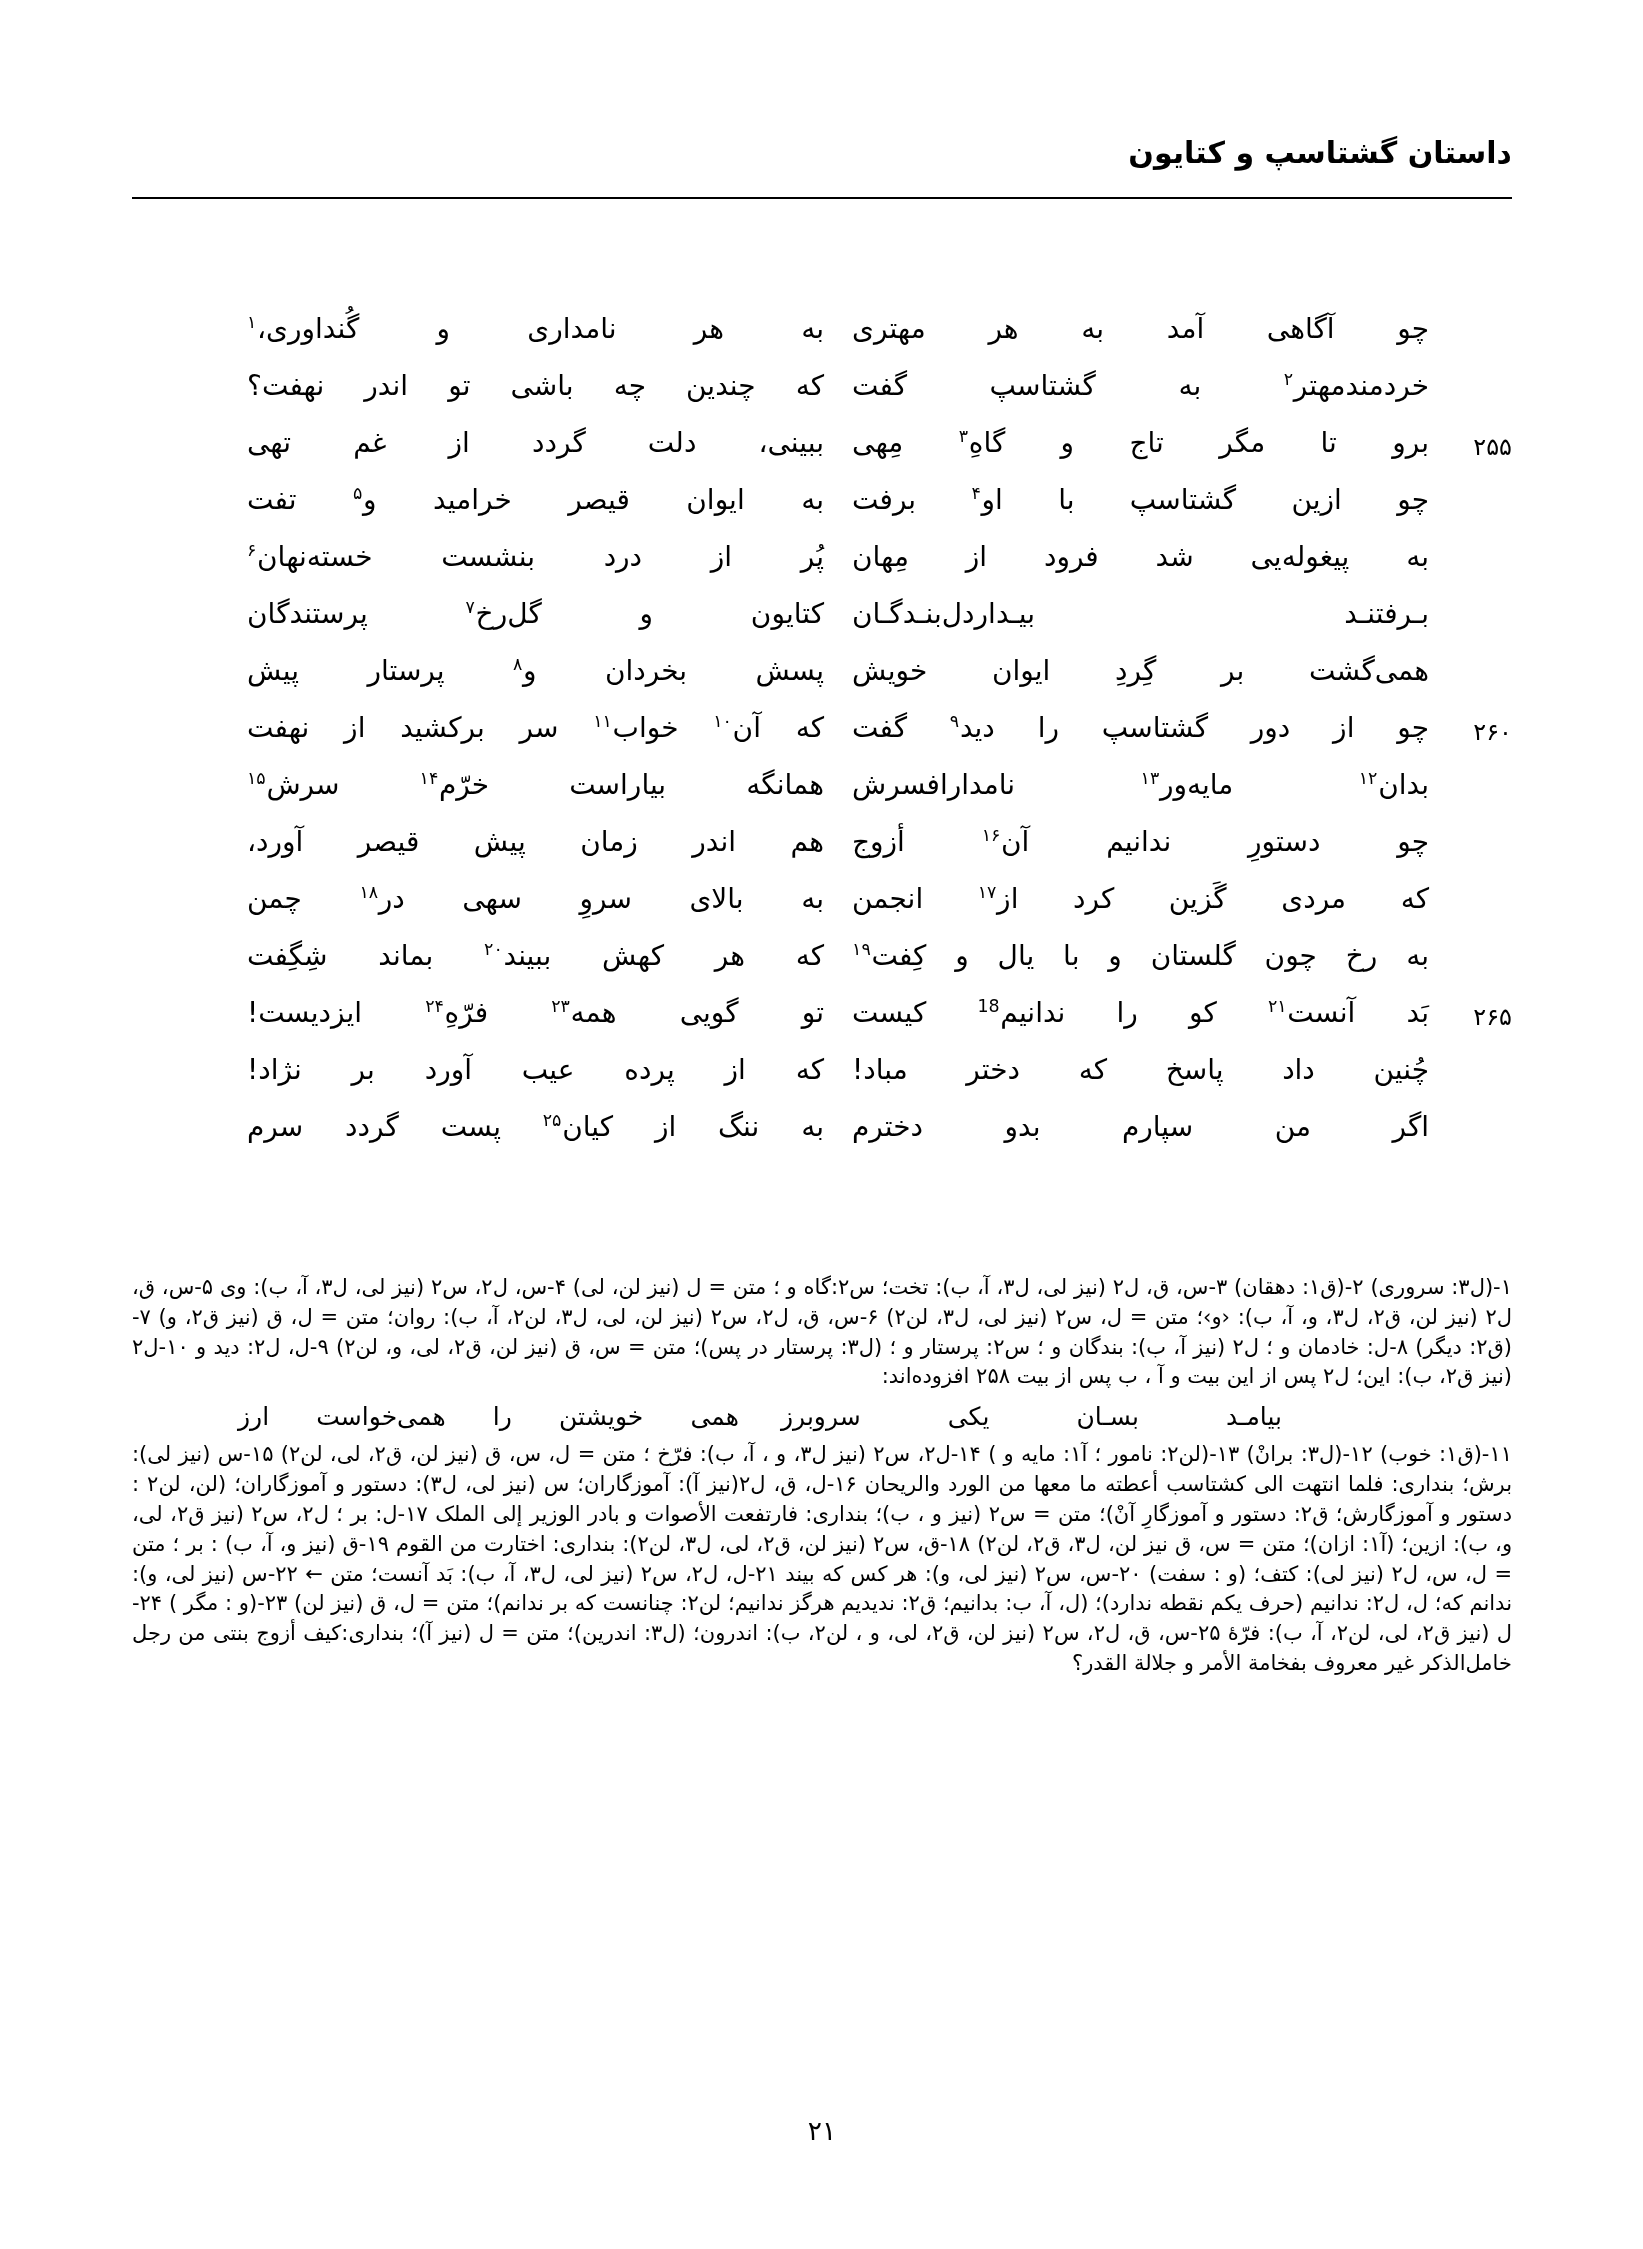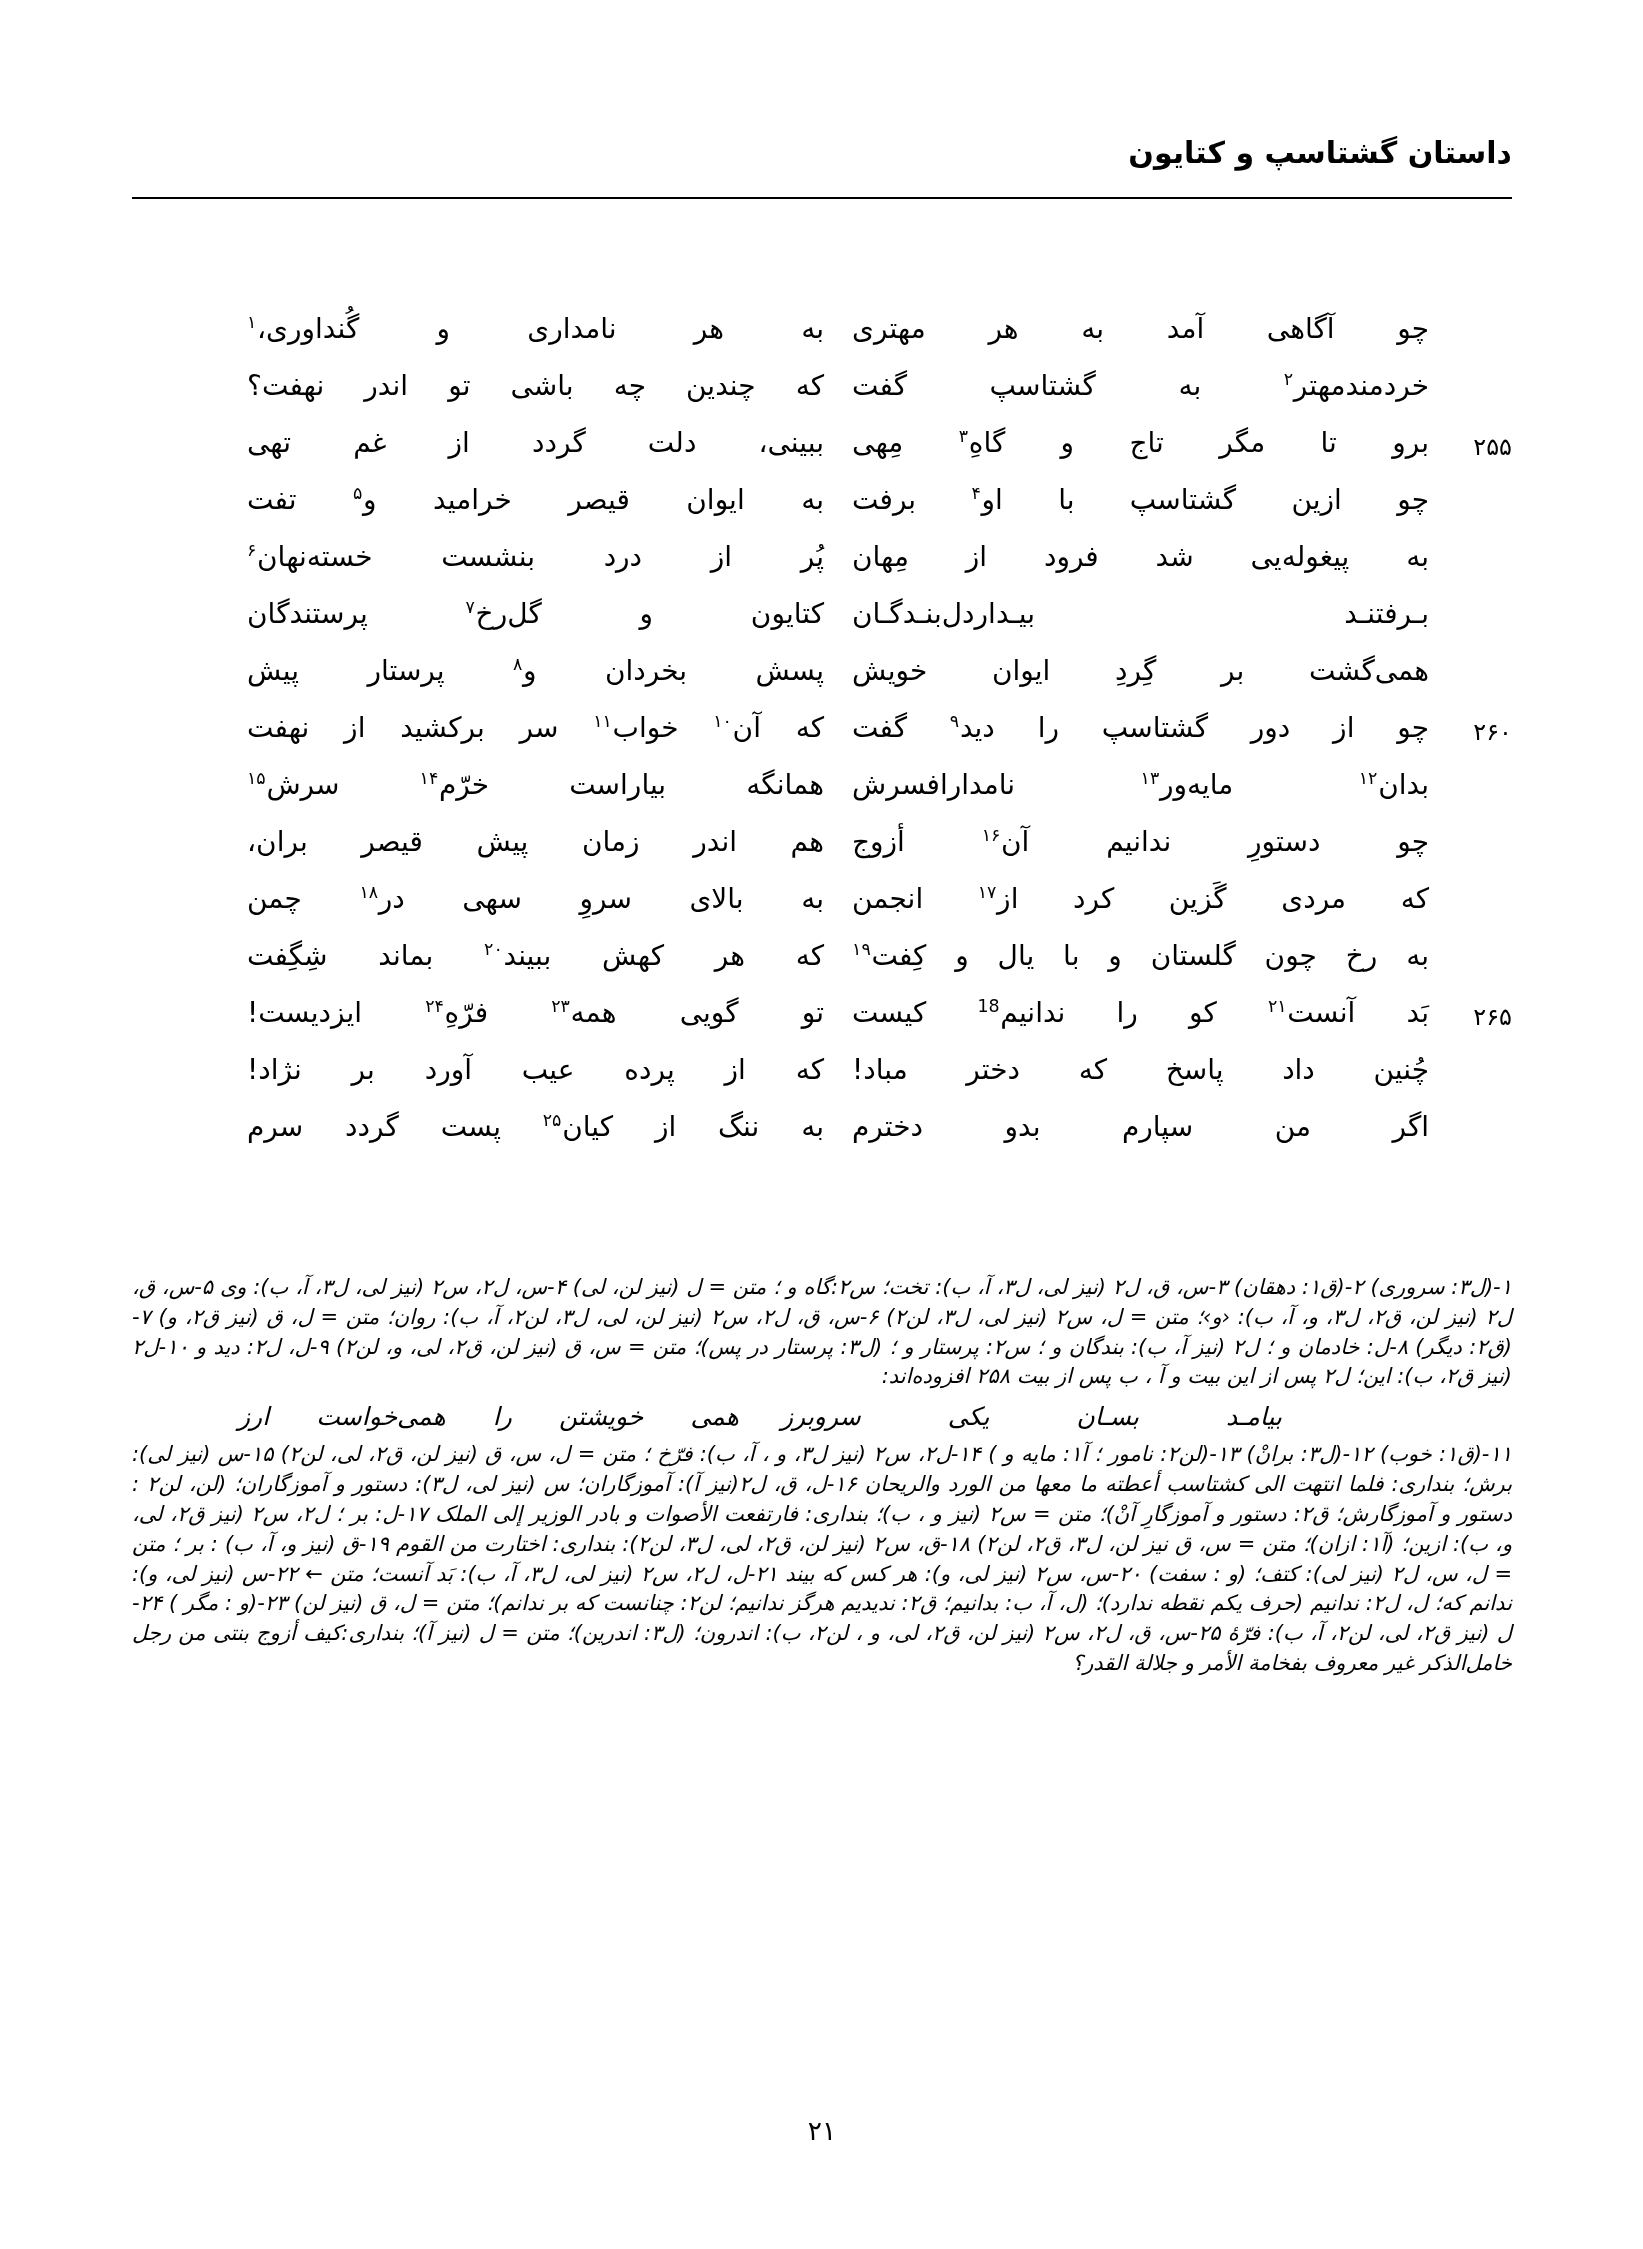--- a/index.html
+++ b/index.html
@@ -100,21 +100,20 @@
 
   
   .apparatus {
     position: absolute;
     top: 1273px;
     right: 132px;
     left: 132px;
     font-size: 21px;
     line-height: 1.42;
     text-align: justify;
-    font-style: italic;
   }
   .app-para {
     margin: 0 0 0 0;
     text-align: justify;
     text-justify: inter-word;
   }
   .inserted-verse {
     display: flex;
     flex-direction: row;
     justify-content: flex-start;
@@ -316,21 +315,21 @@
           <span class="w">ندانیم</span>
           <span class="w">آن<sup class="fn">۱۶</sup></span>
           <span class="w">أزوج</span>
         </div>
         <div class="hemistich left">
           <span class="w">هم</span>
           <span class="w">اندر</span>
           <span class="w">زمان</span>
           <span class="w">پیش</span>
           <span class="w">قیصر</span>
-          <span class="w">بران،</span>
+          <span class="w">آورد،</span>
         </div>
       </div>
       <div class="verse-row">
         <div class="verse-num"></div>
         <div class="hemistich right">
           <span class="w">که</span>
           <span class="w">مردی</span>
           <span class="w">گَزین</span>
           <span class="w">کرد</span>
           <span class="w">از<sup class="fn">۱۷</sup></span>

